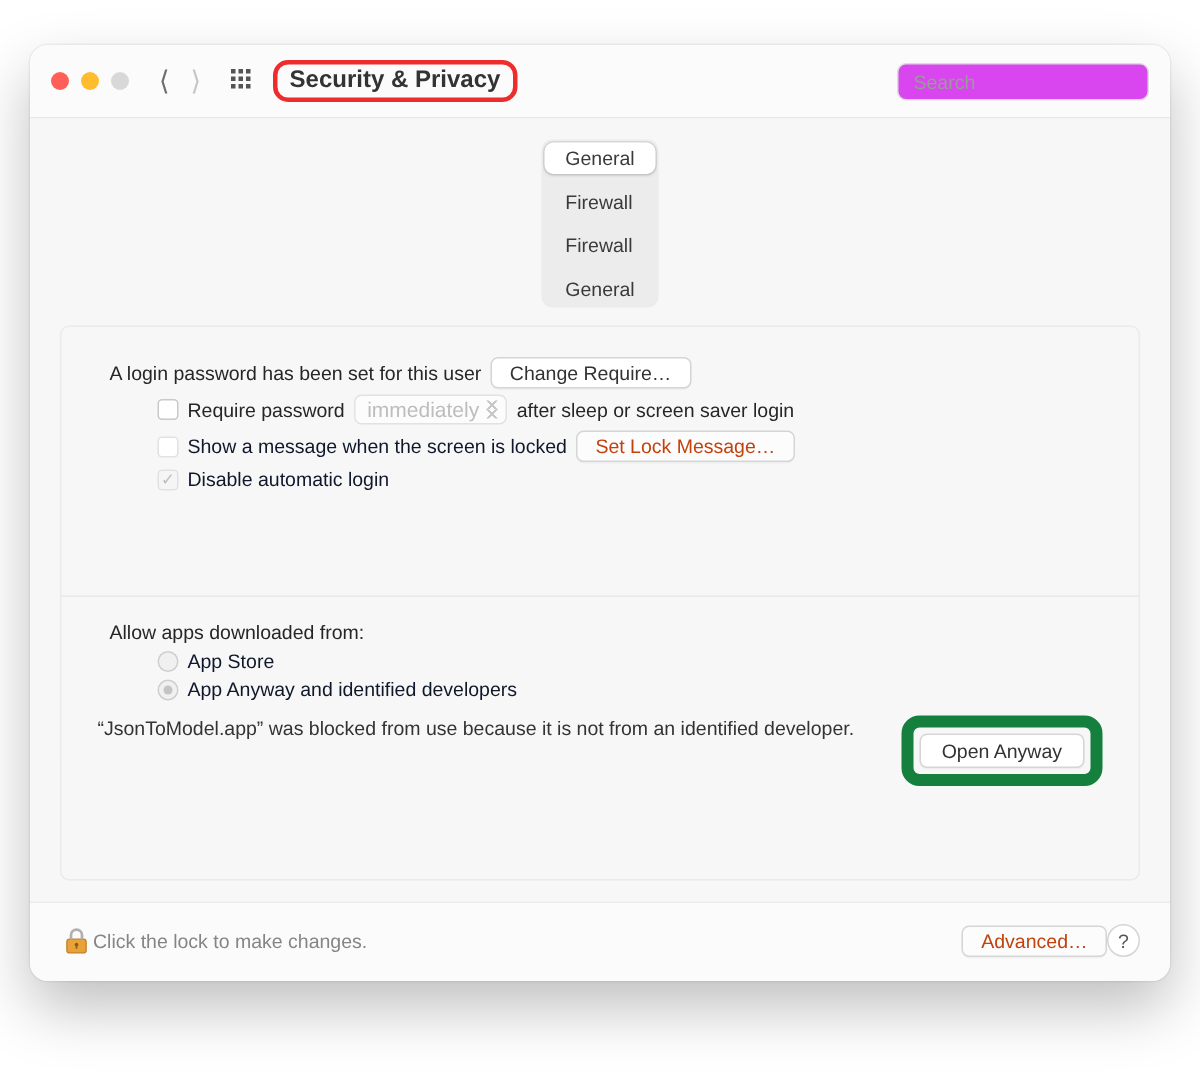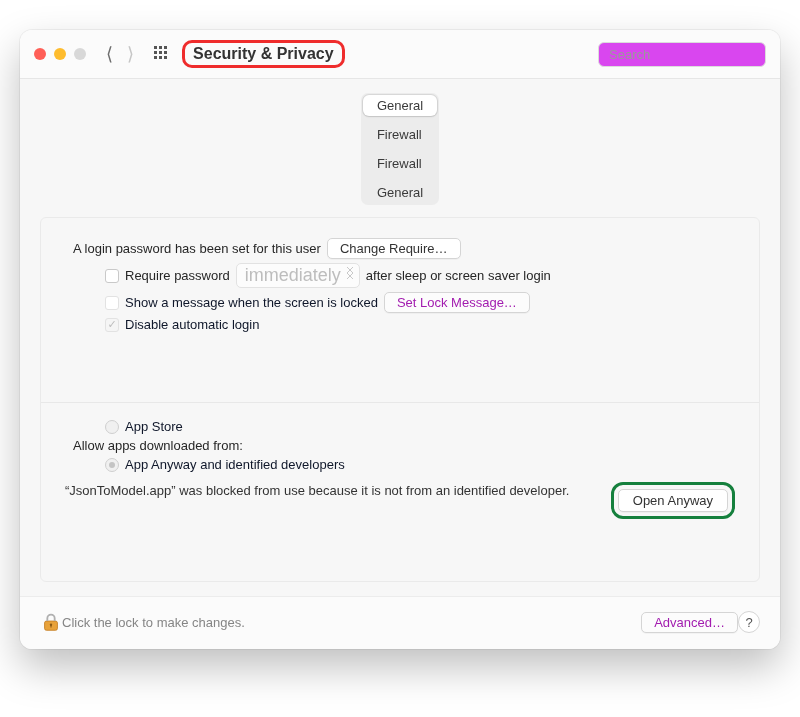--- a/index.html
+++ b/index.html
@@ -105,55 +105,55 @@
   .btn {
     background: #fff;
     border: 1px solid #d5d5d5;
     border-radius: 5px;
     padding: 2px 12px;
     font-size: 13px;
     box-shadow: 0 1px 0 rgba(0,0,0,0.03);
     cursor: default;
     color: #333;
   }
-  .btn.dim { color: #a21caf; background:#fcfcfc;}
+  .btn.dim { color: #c2410c; background:#fcfcfc;}
   .indent { margin-left: 40px; }
   .checkbox {
     width: 14px; height: 14px; border: 1px solid #c9c9c9; border-radius: 3px; background:#fff; display:inline-flex; align-items:center; justify-content:center;
   }
   .checkbox.checked::after { content:"✓"; font-size:11px; color:#bdbdbd; }
   .dim-text { color: #0f172a; }
   .select {
     border: 1px solid #e2e2e2;
     border-radius: 5px;
     padding: 1px 18px 1px 8px;
     background: #fcfcfc;
     color: #bdbdbd;
     position: relative;
-    font-size: 18px;
+    font-size: 14px;
   }
   .select::after {
     content: "";
     position: absolute; right:5px; top:3px; width:8px; height:12px;
     background:
       linear-gradient(45deg, transparent 45%, #c8c8c8 45% 55%, transparent 55%) 0 0/8px 6px no-repeat,
       linear-gradient(-45deg, transparent 45%, #c8c8c8 45% 55%, transparent 55%) 0 0/8px 6px no-repeat,
       linear-gradient(135deg, transparent 45%, #c8c8c8 45% 55%, transparent 55%) 0 6px/8px 6px no-repeat,
       linear-gradient(-135deg, transparent 45%, #c8c8c8 45% 55%, transparent 55%) 0 6px/8px 6px no-repeat;
   }
   .divider { border-top: 1px solid #e8e8e8; margin: 70px -24px 16px -24px; }
   .radio {
     width: 14px; height:14px; border:1px solid #cfcfcf; border-radius:50%; background:#f0f0f0; display:inline-flex; align-items:center; justify-content:center;
   }
   .radio.sel::after { content:""; width:6px; height:6px; border-radius:50%; background:#c4c4c4; }
   .blocked-row { display:flex; align-items:flex-start; gap: 16px; margin-top:10px;}
   .blocked-msg { flex:1; color:#333; line-height:1.35; }
   .open-anyway-wrap {
     display: inline-block;
-    border: 3px solid #15803d;
+    border: 8px solid #15803d;
     border-radius: 12px;
     padding: 4px;
   }
   .footer {
     display:flex;
     align-items:center;
     padding: 14px 20px 16px 20px;
     background:#fbfbfb;
     border-top: 1px solid #ececec;
   }
@@ -239,26 +239,26 @@
         <button class="btn dim">Set Lock Message…</button>
       </div>
 
       <div class="row indent">
         <span class="checkbox checked" style="border-color:#e2e2e2;background:#f5f5f5;"></span>
         <span class="dim-text">Disable automatic login</span>
       </div>
 
       <div class="divider"></div>
 
+      <div class="row" style="margin-left:8px;">
+        <span>Allow apps downloaded from:</span>
+      </div>
       <div class="row indent">
         <span class="radio"></span>
         <span class="dim-text">App Store</span>
-      </div>
-      <div class="row" style="margin-left:8px;">
-        <span>Allow apps downloaded from:</span>
       </div>
       <div class="row indent">
         <span class="radio sel"></span>
         <span class="dim-text">App Anyway and identified developers</span>
       </div>
 
       <div class="blocked-row" style="margin-left:0;">
         <div class="blocked-msg">“JsonToModel.app” was blocked from use because it is not from an identified developer.</div>
         <div class="open-anyway-wrap">
           <button class="btn" style="padding:3px 14px;">Open Anyway</button>

